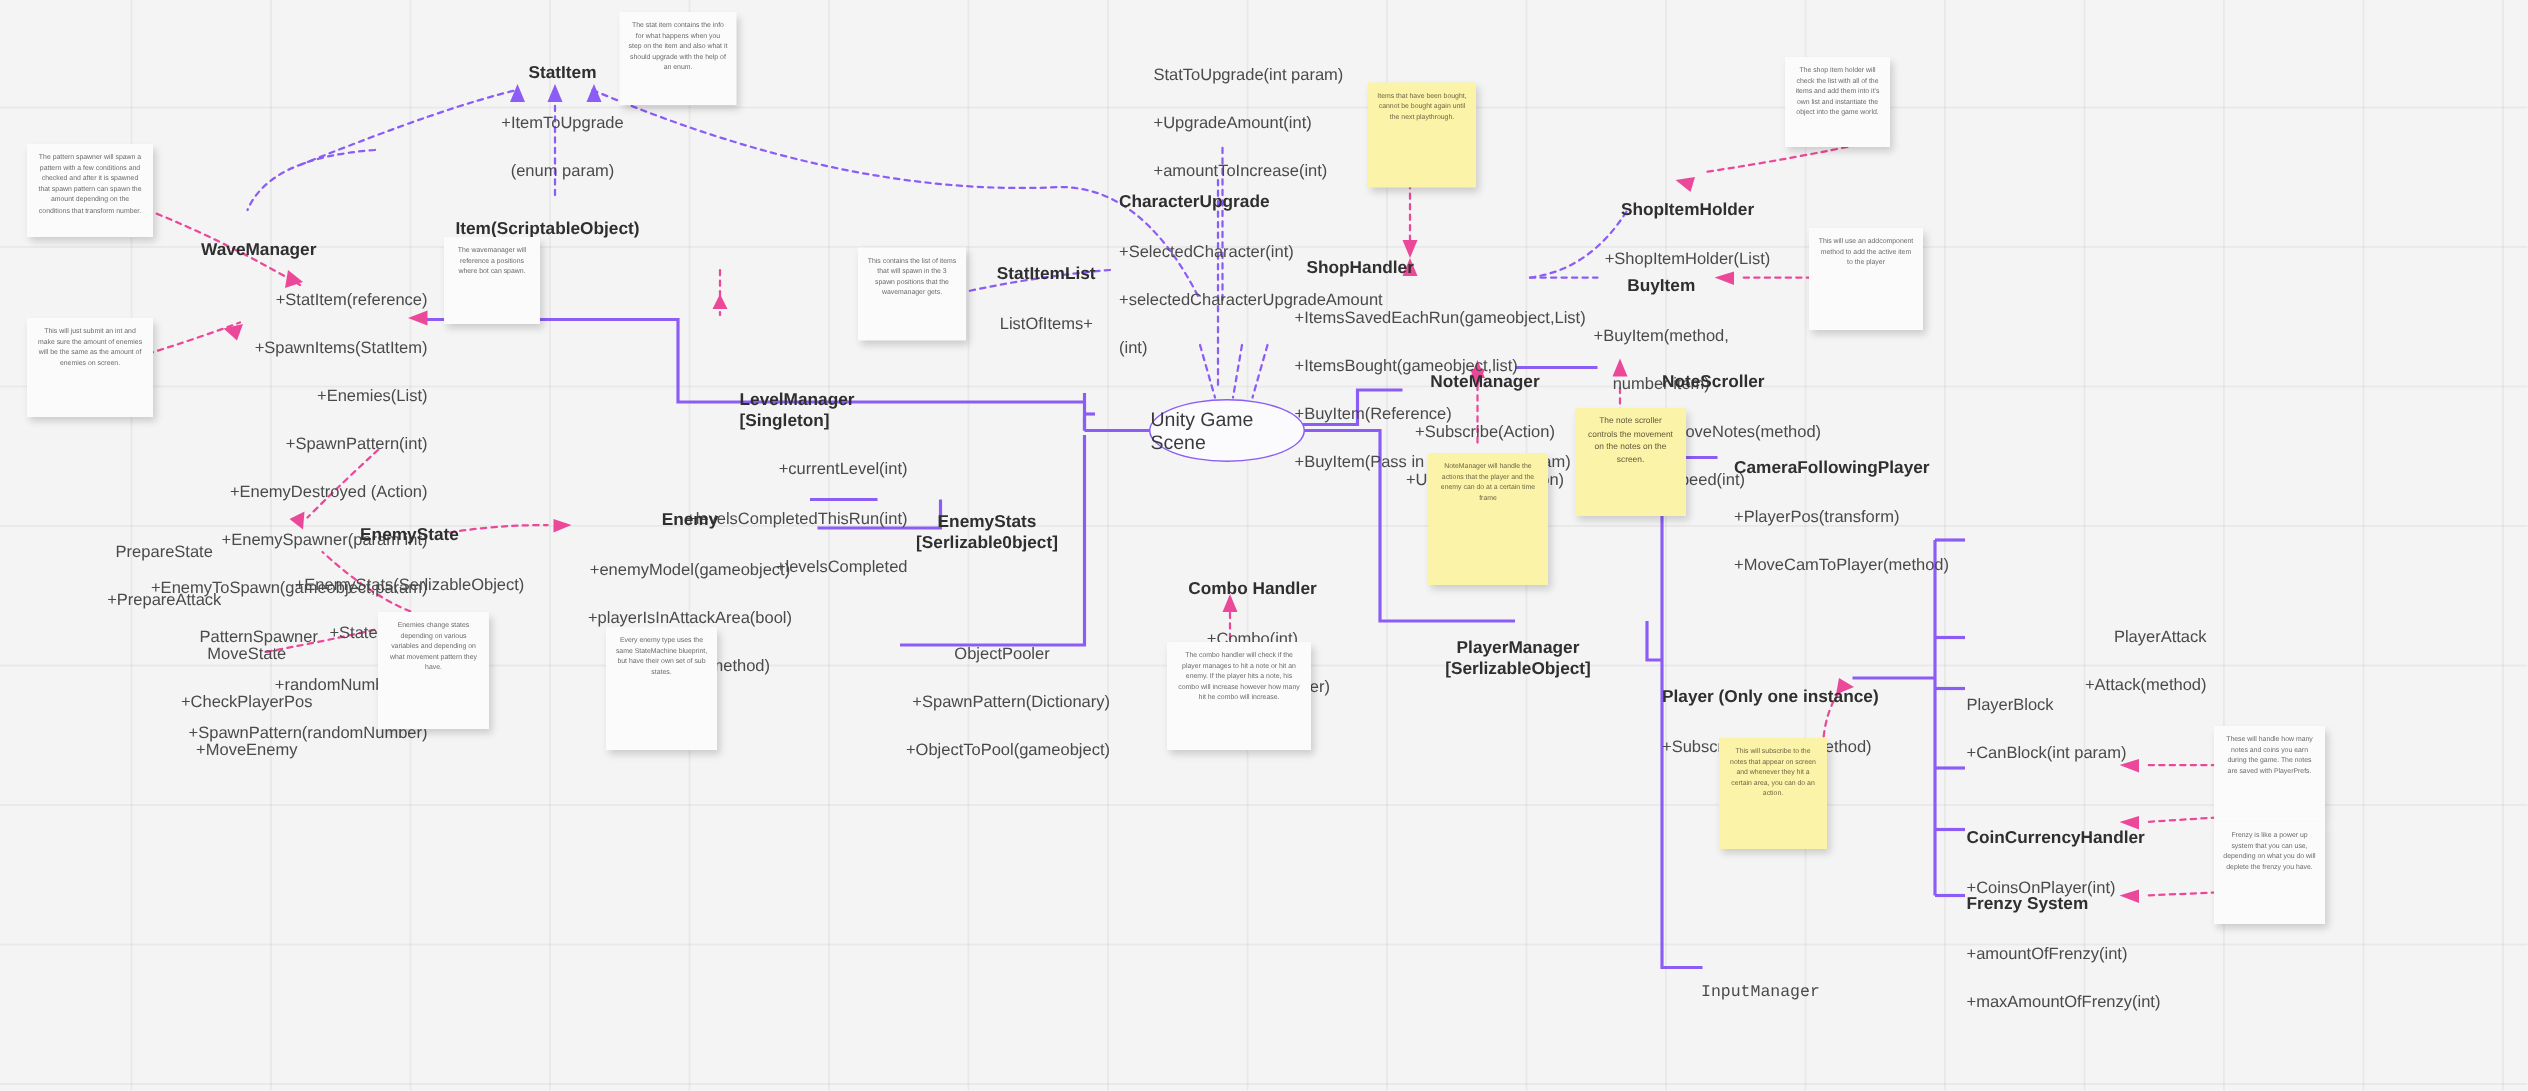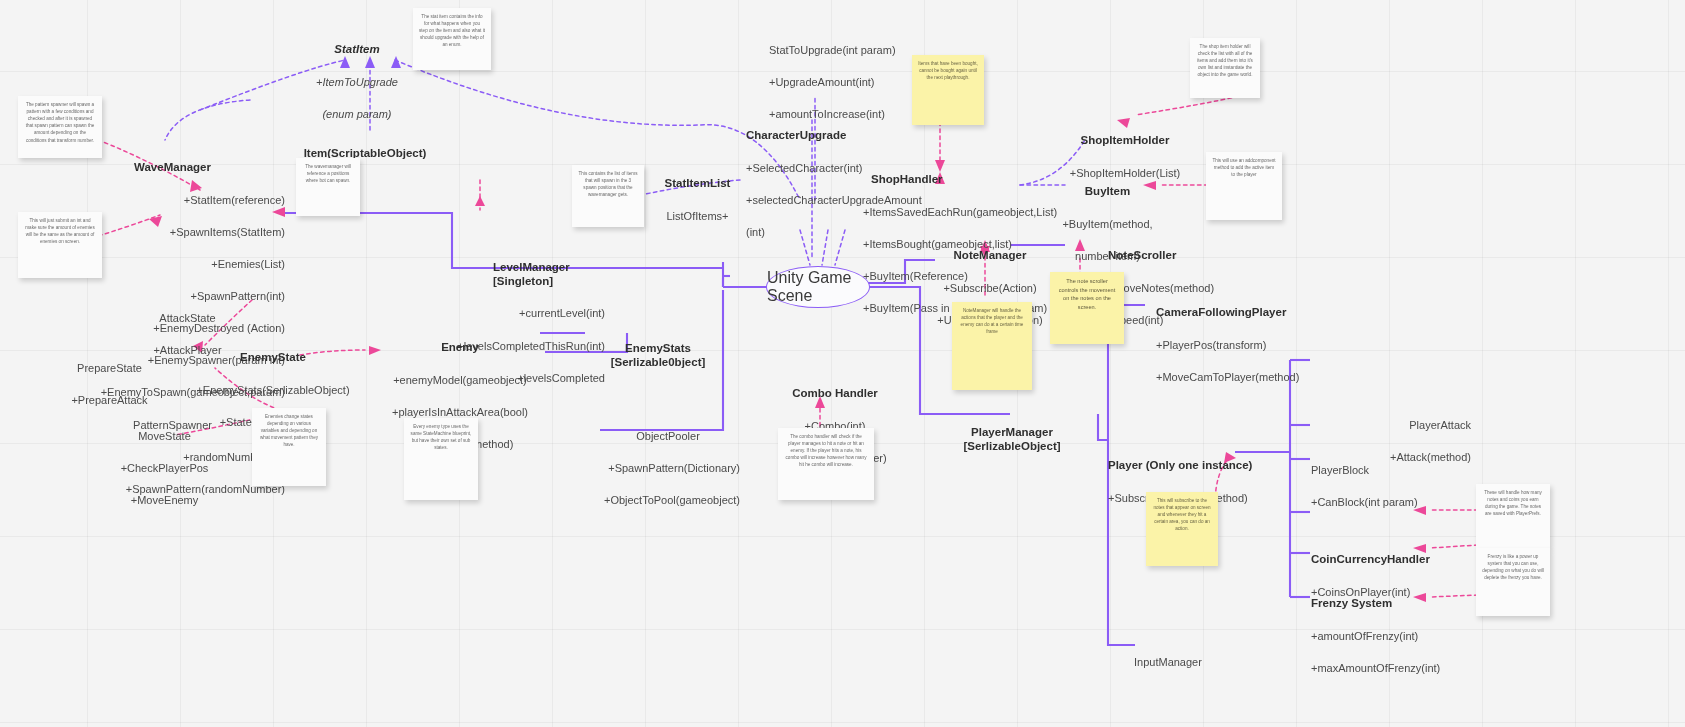--- a/index.html
+++ b/index.html
@@ -15,21 +15,21 @@
   }
   .node{position:absolute;color:#3a3a3a;line-height:1.19;white-space:pre-line;}
   .node .t{font-weight:bold;font-size:11.5px;color:#2f2f2f;display:block;}
   .node .m{font-size:11px;color:#4a4a4a;display:block;}
   .ctr{text-align:center;}
   .rt{text-align:right;}
   .lt{text-align:left;}
   .scene{
     position:absolute;border:1.6px solid #8b5cf6;border-radius:50%;
     background:#fbfbfd;display:flex;align-items:center;justify-content:flex-end;
-    font-size:16px;color:#3a3a3a;
+    font-size:13px;color:#3a3a3a;
   }
   .note{
     position:absolute;padding:5px 6px;font-size:4.6px;line-height:1.55;
     text-align:center;color:#6a6a6a;
     box-shadow:2px 3px 5px rgba(0,0,0,0.17);
     overflow:hidden;
   }
   .note.white{background:#fbfbfb;}
   .note.yellow{background:#fbf3a8;color:#6b6645;}
   .note.yellow.big{font-size:5.6px;color:#5f5a3c;}
@@ -122,21 +122,21 @@
       <path d="M1426 544 l-13 4 l13 5 z"></path>
       <path d="M1426 593 l-13 4 l13 5 z"></path>
       <path d="M203 341 l-10 5 l9 7 z"></path>
       <path d="M369 346 l12 4 l-12 5 z"></path>
       <path d="M820 396 l5 12 l-10 0 z"></path>
       <path d="M480 206 l-5 -10 l10 0 z" transform="rotate(180 480 201)"></path>
       <path d="M1236 458 l-10 -6 l-2 11 z"></path>
     </g>
   </svg>
 
-  <div class="node ctr" style="left:302px;top:24px;width:110px;font-style:italic;">
+  <div class="node ctr" style="left:320px;top:24px;width:110px;">
     <span class="t">StatItem</span>
     <span class="m">+ItemToUpgrade</span>
     <span class="m">(enum param)</span>
   </div>
 
   <div class="node ctr" style="left:255px;top:128px;width:220px;">
     <span class="t">Item(ScriptableObject)</span>
   </div>
 
   <div class="node rt" style="left:60px;top:142px;width:225px;">
@@ -225,24 +225,20 @@
   <div class="node ctr" style="left:585px;top:323px;width:146px;">
     <span class="t">EnemyStats [Serlizable0bject]</span>
   </div>
 
   <div class="node ctr" style="left:178px;top:332px;width:190px;">
     <span class="t">EnemyState</span>
     <span class="m">+EnemyStats(SerlizableObject)</span>
     <span class="m">+State(StateMachine)</span>
   </div>
 
-  <div class="node ctr" style="left:140px;top:293px;width:95px;">
-    <span class="m">AttackState</span>
-    <span class="m">+AttackPlayer</span>
-  </div>
 
   <div class="node ctr" style="left:62px;top:343px;width:95px;">
     <span class="m">PrepareState</span>
     <span class="m">+PrepareAttack</span>
   </div>
 
   <div class="node ctr" style="left:112px;top:411px;width:105px;">
     <span class="m">MoveState</span>
     <span class="m">+CheckPlayerPos</span>
     <span class="m">+MoveEnemy</span>
@@ -285,21 +281,21 @@
     <span class="t">CoinCurrencyHandler</span>
     <span class="m">+CoinsOnPlayer(int)</span>
   </div>
 
   <div class="node lt" style="left:1311px;top:578px;width:170px;">
     <span class="t">Frenzy System</span>
     <span class="m">+amountOfFrenzy(int)</span>
     <span class="m">+maxAmountOfFrenzy(int)</span>
   </div>
 
-  <div class="node lt" style="left:1134px;top:637px;width:130px;">
+  <div class="node lt" style="left:1134px;top:637px;width:130px;font-family:Liberation Mono, monospace;">
     <span class="m">InputManager</span>
   </div>
 
   <div class="scene" style="left:766px;top:266px;width:102px;height:40px;">
     <span>Unity Game Scene</span>
   </div>
 
   <div class="note white" style="left:18px;top:96px;width:72px;height:52px;">
     <span>The pattern spawner will spawn a pattern with a few conditions and checked and after it is spawned that spawn pattern can spawn the amount depending on the conditions that transform number.</span>
   </div>

